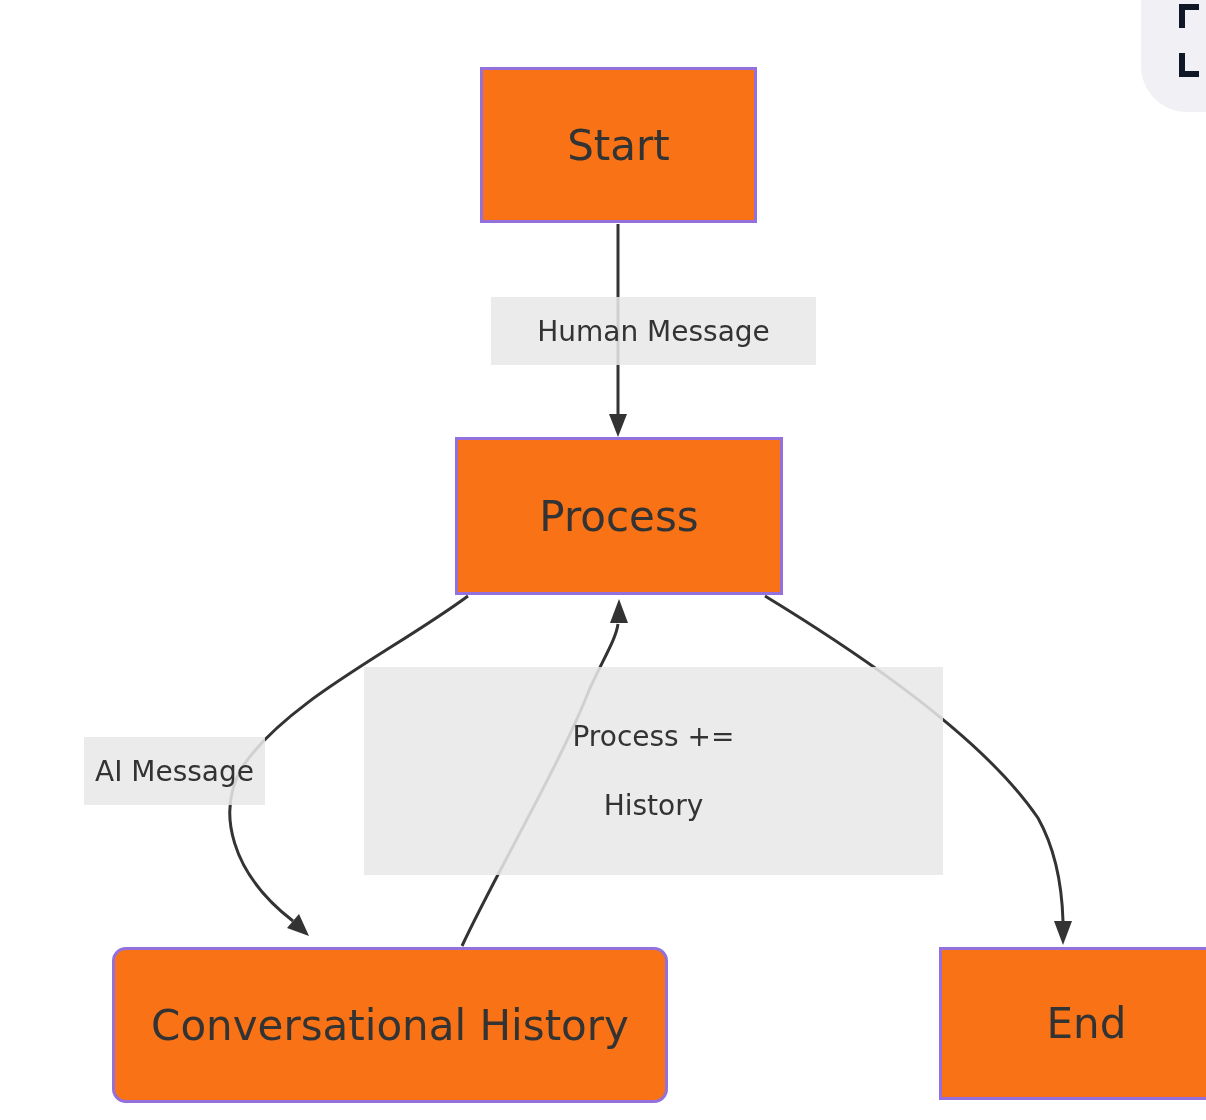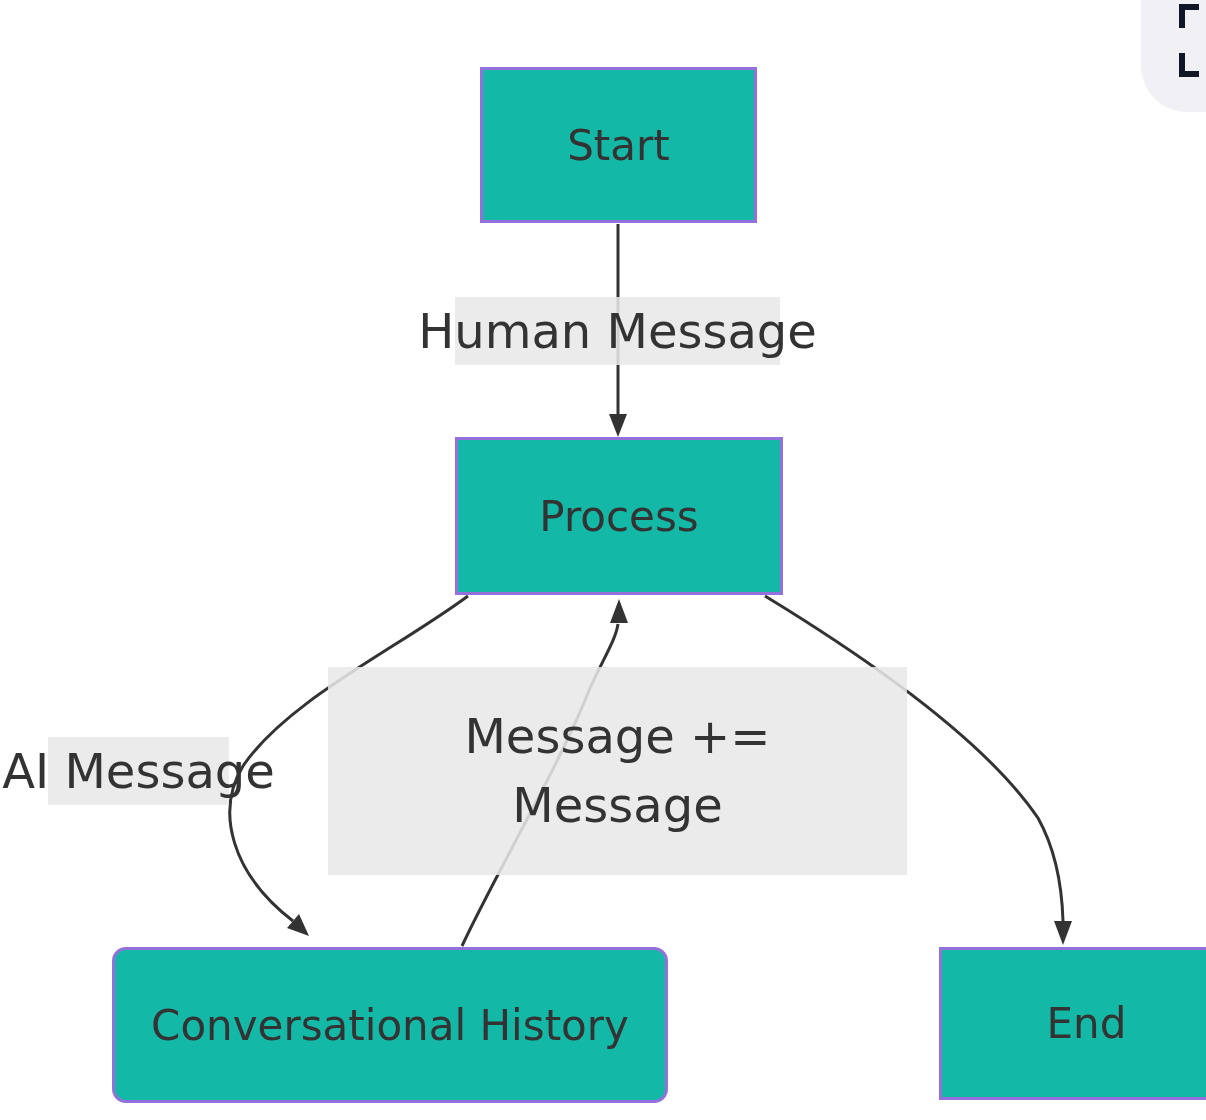--- a/index.html
+++ b/index.html
@@ -9,27 +9,28 @@
     background:#ffffff;
     overflow:hidden;
     font-family:"DejaVu Sans","Liberation Sans",sans-serif;
   }
   #edge-layer{position:absolute;left:0;top:0;z-index:1;}
   .edge-label{
     position:absolute;z-index:2;
     display:flex;align-items:center;justify-content:center;
     background:rgba(232,232,232,0.87);
     color:#333333;
-    font-size:48px;line-height:69px;
+    font-size:28px;line-height:69px;
     white-space:nowrap;
+    margin-left:36px;
   }
   .node{
     position:absolute;z-index:3;
     display:flex;align-items:center;justify-content:center;
-    background:#14b8a6;
+    background:#f97316;
     border:3px solid #9370DB;
     color:#333333;
     font-size:42px;
     box-sizing:border-box;
     white-space:nowrap;
   }
   .node.rounded{border-radius:14px;}
   #node-start{left:480px;top:67px;width:277px;height:156px;}
   #node-process{left:455px;top:437px;width:328px;height:158px;}
   #node-conv{left:112px;top:947px;width:556px;height:156px;}
@@ -69,22 +70,22 @@
       <polygon points="619,599 610,623 628,623"></polygon>
       <polygon points="1063,945 1054,921 1072,921"></polygon>
     </g>
   </svg>
 
   <div class="edge-label" id="label-human">Human Message</div>
 
   <div class="edge-label" id="label-ai">AI Message</div>
 
   <div class="edge-label" id="label-history">
-    <span>Message +=</span>
-    <span>Message</span>
+    <span>Process +=</span>
+    <span>History</span>
   </div>
 
   <div class="node" id="node-start">Start</div>
 
   <div class="node" id="node-process">Process</div>
 
   <div class="node rounded" id="node-conv">Conversational History</div>
 
   <div class="node" id="node-end">End</div>
 

